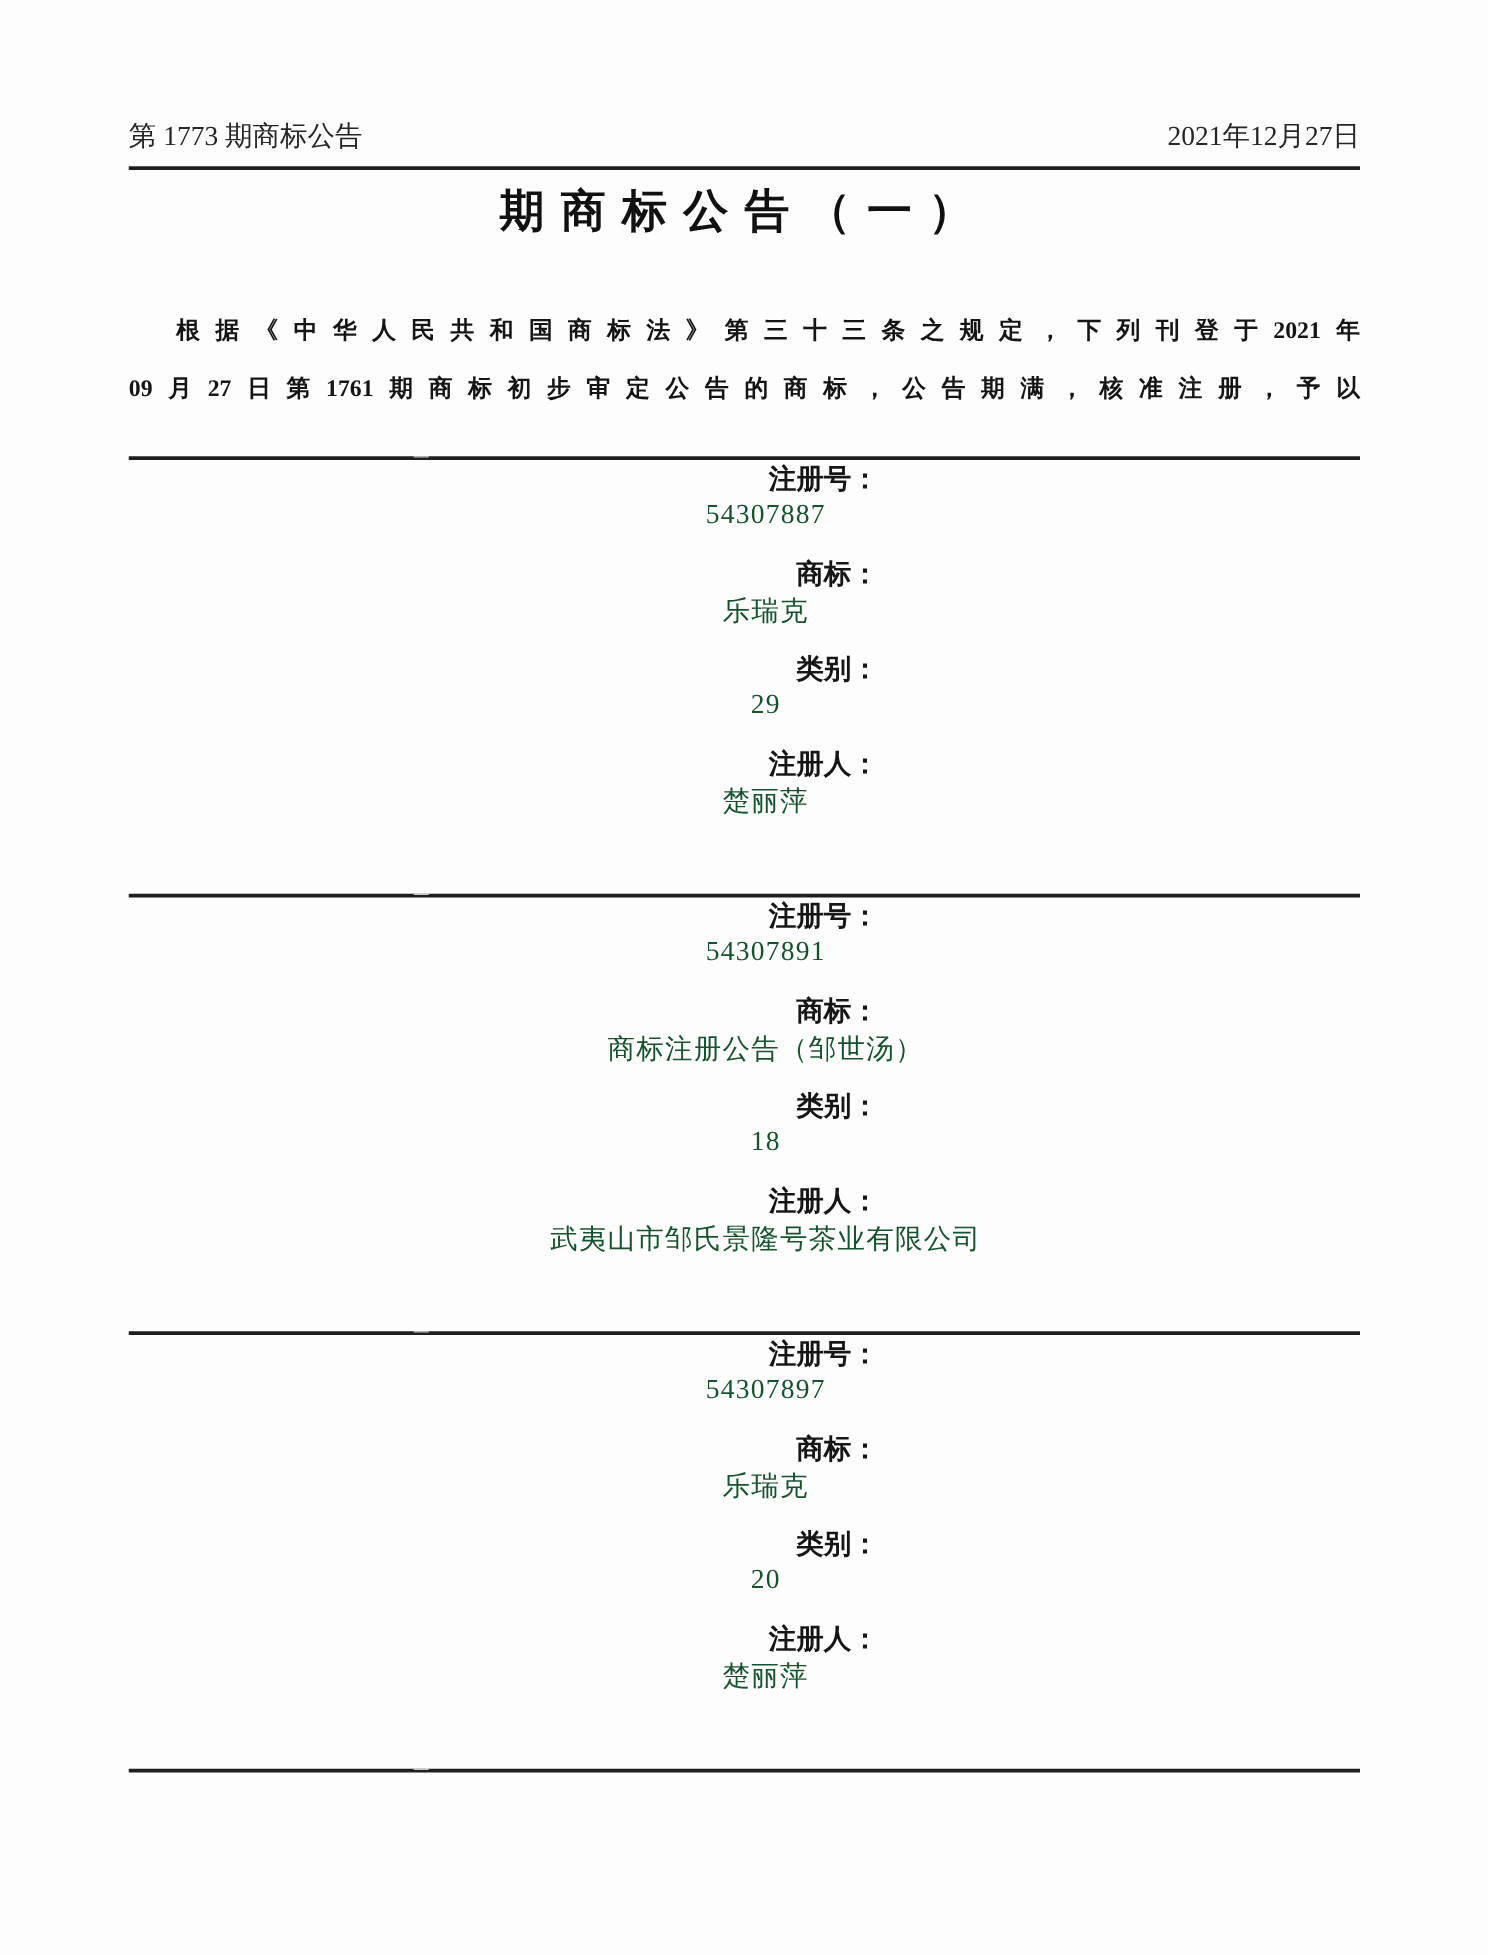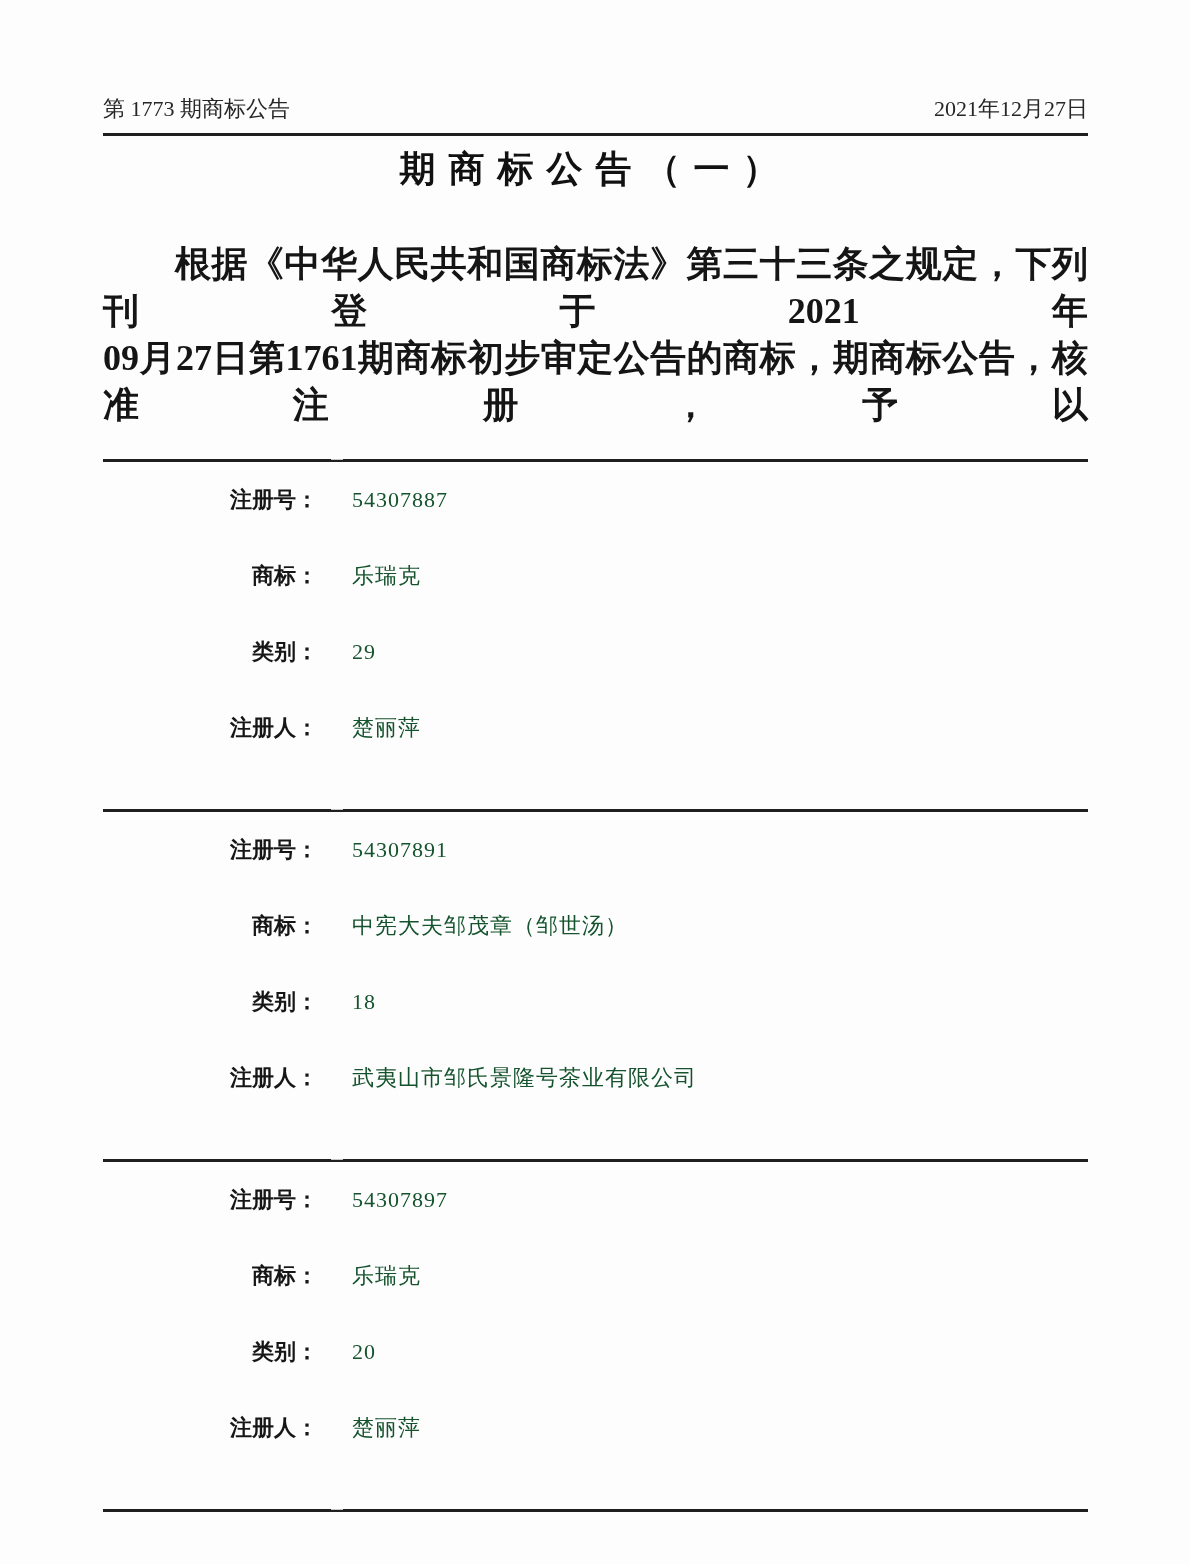--- a/index.html
+++ b/index.html
@@ -33,21 +33,21 @@
     font-size: 36px;
     line-height: 47px;
     font-weight: bold;
     letter-spacing: 13px;
     color: #111;
     white-space: nowrap;
   }
   
   .intro {
     margin-top: 48px;
-    font-size: 36px;
+    font-size: 19px;
     line-height: 47px;
     font-weight: bold;
     color: #151515;
   }
   .intro .ln { text-align: justify; text-align-last: justify; }
   .intro .ln.first { text-indent: 2em; }
   .intro .ln.last { text-align: left; text-align-last: left; }
   
   .entries { margin-top: 30px; }
   .sep {
@@ -63,20 +63,21 @@
     width: 12px;
     height: 1px;
     background: rgba(255,255,255,0.75);
   }
   .entry { padding-bottom: 43px; }
   .row {
     display: flex;
     align-items: center;
     height: 76px;
     font-size: 22px;
+    flex-direction: column;
   }
   .lbl {
     width: 215px;
     text-align: right;
     font-weight: bold;
     color: #161616;
     flex: 0 0 auto;
   }
   .val {
     margin-left: 34px;
@@ -91,21 +92,21 @@
 
   <div class="hdr">
     <span>第 1773 期商标公告</span>
     <span>2021年12月27日</span>
   </div>
 
   <div class="title">期商标公告（一）</div>
 
   <div class="intro">
     <div class="ln first">根据《中华人民共和国商标法》第三十三条之规定，下列刊登于2021年</div>
-    <div class="ln">09月27日第1761期商标初步审定公告的商标，期商标公告，核准注册，予以</div>
+    <div class="ln">09月27日第1761期商标初步审定公告的商标，公告期满，核准注册，予以</div>
   </div>
 
   <div class="entries">
 
     <div class="sep"></div>
     <div class="entry">
       <div class="row">
         <span class="lbl">注册号：</span>
         <span class="val">54307887</span>
       </div>
@@ -124,21 +125,21 @@
     </div>
 
     <div class="sep"></div>
     <div class="entry">
       <div class="row">
         <span class="lbl">注册号：</span>
         <span class="val">54307891</span>
       </div>
       <div class="row">
         <span class="lbl">商标：</span>
-        <span class="val">中宪大夫邹茂章（邹世汤）</span>
+        <span class="val">商标注册公告（邹世汤）</span>
       </div>
       <div class="row">
         <span class="lbl">类别：</span>
         <span class="val">18</span>
       </div>
       <div class="row">
         <span class="lbl">注册人：</span>
         <span class="val">武夷山市邹氏景隆号茶业有限公司</span>
       </div>
     </div>

